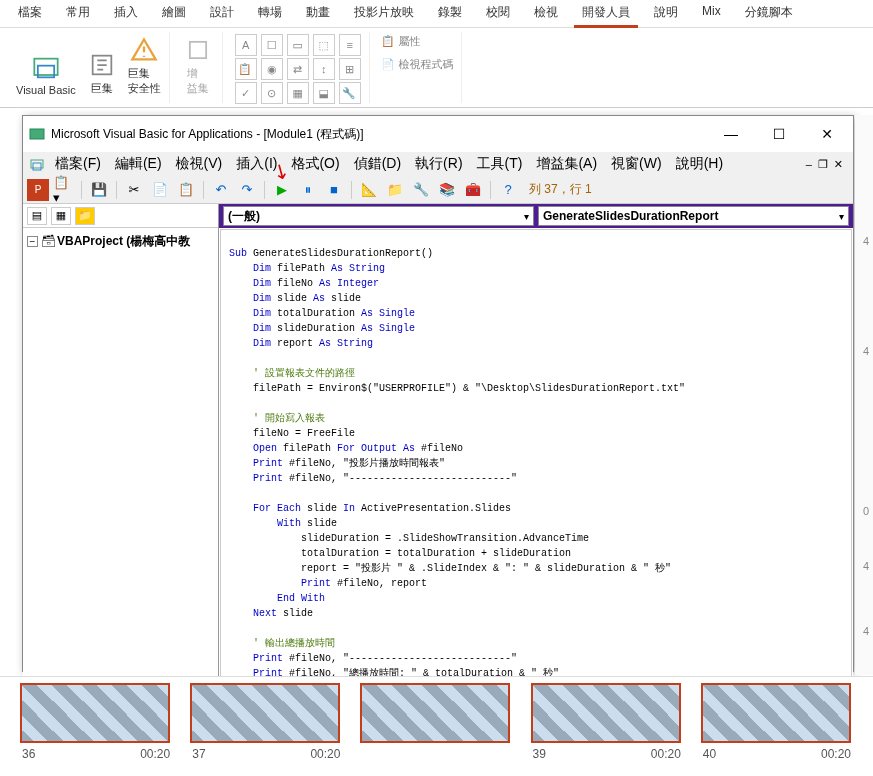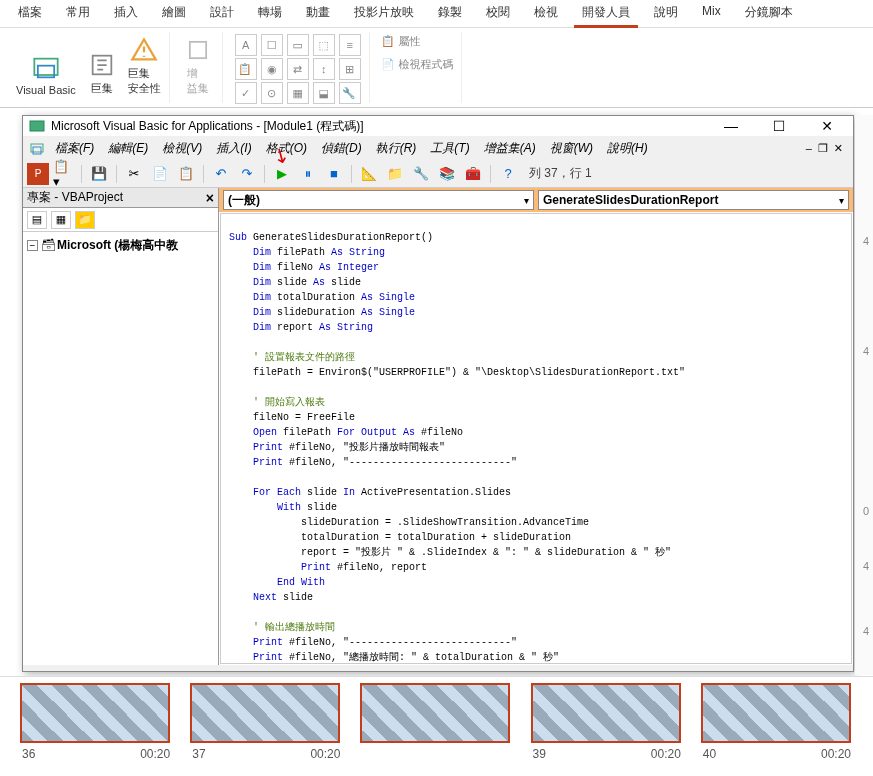--- a/index.html
+++ b/index.html
@@ -16,35 +16,35 @@
 .ribbon-group-icons { display: flex; gap: 10px; align-items: flex-end; }
 .ribbon-btn { display: flex; flex-direction: column; align-items: center; cursor: pointer; font-size: 11px; color: #333; }
 .ribbon-btn.disabled { color: #aaa; }
 .ribbon-icon { width: 32px; height: 32px; display: flex; align-items: center; justify-content: center; font-size: 24px; }
 .ribbon-small-group { display: flex; flex-direction: column; gap: 2px; }
 .ribbon-small-row { display: flex; gap: 4px; }
 .ribbon-small-btn { width: 22px; height: 22px; border: 1px solid #ccc; display: flex; align-items: center; justify-content: center; font-size: 11px; color: #888; }
 
 
 .vba-window { position: absolute; top: 115px; left: 22px; width: 832px; height: 557px; background: #f0f0f0; border: 1px solid #888; box-shadow: 2px 2px 8px rgba(0,0,0,0.3); }
-.vba-titlebar { height: 20px; background: #fff; display: flex; align-items: center; padding: 0 6px; }
+.vba-titlebar { height: 36px; background: #fff; display: flex; align-items: center; padding: 0 6px; }
 .vba-title-icon { width: 16px; height: 16px; margin-right: 6px; }
 .vba-title { flex: 1; font-size: 12px; }
 .vba-winbtns { display: flex; gap: 8px; }
 .vba-winbtn { width: 40px; height: 24px; display: flex; align-items: center; justify-content: center; cursor: pointer; font-size: 14px; }
 
 .vba-menubar { height: 24px; display: flex; align-items: center; padding: 0 4px; gap: 2px; background: #f0f0f0; }
 .vba-menu-icon { width: 20px; height: 20px; display: flex; align-items: center; justify-content: center; }
-.vba-menu-item { padding: 2px 6px; cursor: pointer; font-size: 12px; font-style: italic; }
+.vba-menu-item { padding: 2px 6px; cursor: pointer; font-size: 14px; }
 .vba-mdi-btns { margin-left: auto; display: flex; gap: 6px; padding-right: 6px; font-size: 11px; }
 
 .vba-toolbar { height: 28px; display: flex; align-items: center; padding: 0 4px; gap: 4px; background: #f0f0f0; border-bottom: 1px solid #ccc; }
 .tb-btn { width: 22px; height: 22px; display: flex; align-items: center; justify-content: center; cursor: pointer; font-size: 13px; }
 .tb-sep { width: 1px; height: 18px; background: #ccc; margin: 0 2px; }
-.tb-status { margin-left: 6px; font-size: 12px; color: #404040; }
+.tb-status { margin-left: 6px; font-size: 12px; color: #a16207; }
 .run-arrow { position: relative; }
 .red-arrow { position: absolute; top: -20px; left: 2px; color: #d00; font-size: 20px; transform: rotate(30deg); }
 
 .vba-body { display: flex; height: calc(100% - 78px); }
 
 
 .proj-panel { width: 196px; background: #fff; border-right: 1px solid #999; display: flex; flex-direction: column; }
 .proj-header { height: 20px; background: #e8e8e8; display: flex; align-items: center; padding: 0 4px; border-bottom: 1px solid #999; font-size: 12px; }
 .proj-header-title { flex: 1; }
 .proj-close { font-weight: bold; cursor: pointer; font-size: 14px; }
@@ -52,21 +52,21 @@
 .proj-tb-btn { width: 20px; height: 18px; border: 1px solid #ccc; display: flex; align-items: center; justify-content: center; font-size: 11px; }
 .proj-tree { flex: 1; padding: 4px; font-size: 12px; overflow: hidden; }
 .tree-node { padding: 1px 0; white-space: nowrap; }
 .tree-indent-1 { padding-left: 16px; }
 .tree-indent-2 { padding-left: 32px; }
 .tree-toggle { display: inline-block; width: 11px; height: 11px; border: 1px solid #888; text-align: center; line-height: 9px; font-size: 10px; margin-right: 3px; }
 .tree-icon { display: inline-block; width: 14px; margin-right: 2px; }
 
 
 .code-panel { flex: 1; display: flex; flex-direction: column; background: #fff; }
-.code-dropdowns { height: 24px; display: flex; gap: 4px; padding: 2px 4px; background: #fdba74; }
+.code-dropdowns { height: 24px; display: flex; gap: 4px; padding: 2px 4px; background: #4c1d95; }
 .code-dd { flex: 1; border: 1px solid #888; background: #fff; padding: 2px 4px; font-size: 12px; display: flex; align-items: center; justify-content: space-between; }
 .code-dd-arrow { font-size: 10px; }
 .code-editor { flex: 1; background: #fff; padding: 16px 8px; font-family: "Courier New", monospace; font-size: 10px; line-height: 15px; overflow: auto; white-space: pre; color: #000; border: 1px solid #ccc; margin: 1px; }
 .kw { color: #0000c8; }
 .com { color: #4d7c0f; }
 
 
 .slide-strip { position: absolute; bottom: 0; left: 0; right: 0; height: 100px; display: flex; gap: 18px; padding: 6px 20px; background: #fff; border-top: 1px solid #ddd; }
 .slide-item { display: flex; flex-direction: column; width: 180px; }
 .slide-thumb { width: 150px; height: 60px; border: 2px solid #c43e1c; background: linear-gradient(45deg, #9ab 25%, #cde 25%, #cde 50%, #9ab 50%, #9ab 75%, #cde 75%); background-size: 30px 30px; }
@@ -238,31 +238,27 @@
     <div class="tb-btn">🔧</div>
     <div class="tb-btn">📚</div>
     <div class="tb-btn">🧰</div>
     <div class="tb-sep"></div>
     <div class="tb-btn" style="color:#06c">?</div>
     <span class="tb-status">列 37，行 1</span>
   </div>
 
   <div class="vba-body">
     <div class="proj-panel">
-      <div class="proj-header">
-        <span class="proj-header-title">專案 - VBAProject</span>
-        <span class="proj-close">×</span>
-      </div>
       <div class="proj-toolbar">
         <div class="proj-tb-btn">▤</div>
         <div class="proj-tb-btn">▦</div>
         <div class="proj-tb-btn" style="background:#fc0">📁</div>
       </div>
       <div class="proj-tree">
-        <div class="tree-node"><span class="tree-toggle">−</span><span class="tree-icon">🗃</span><b>Microsoft (楊梅高中教</b></div>
+        <div class="tree-node"><span class="tree-toggle">−</span><span class="tree-icon">🗃</span><b>VBAProject (楊梅高中教</b></div>
       </div>
     </div>
 
     <div class="code-panel">
       <div class="code-dropdowns">
         <div class="code-dd">
             <b>(一般)</b>
             <span class="code-dd-arrow">▾</span>
           </div>
         <div class="code-dd">

